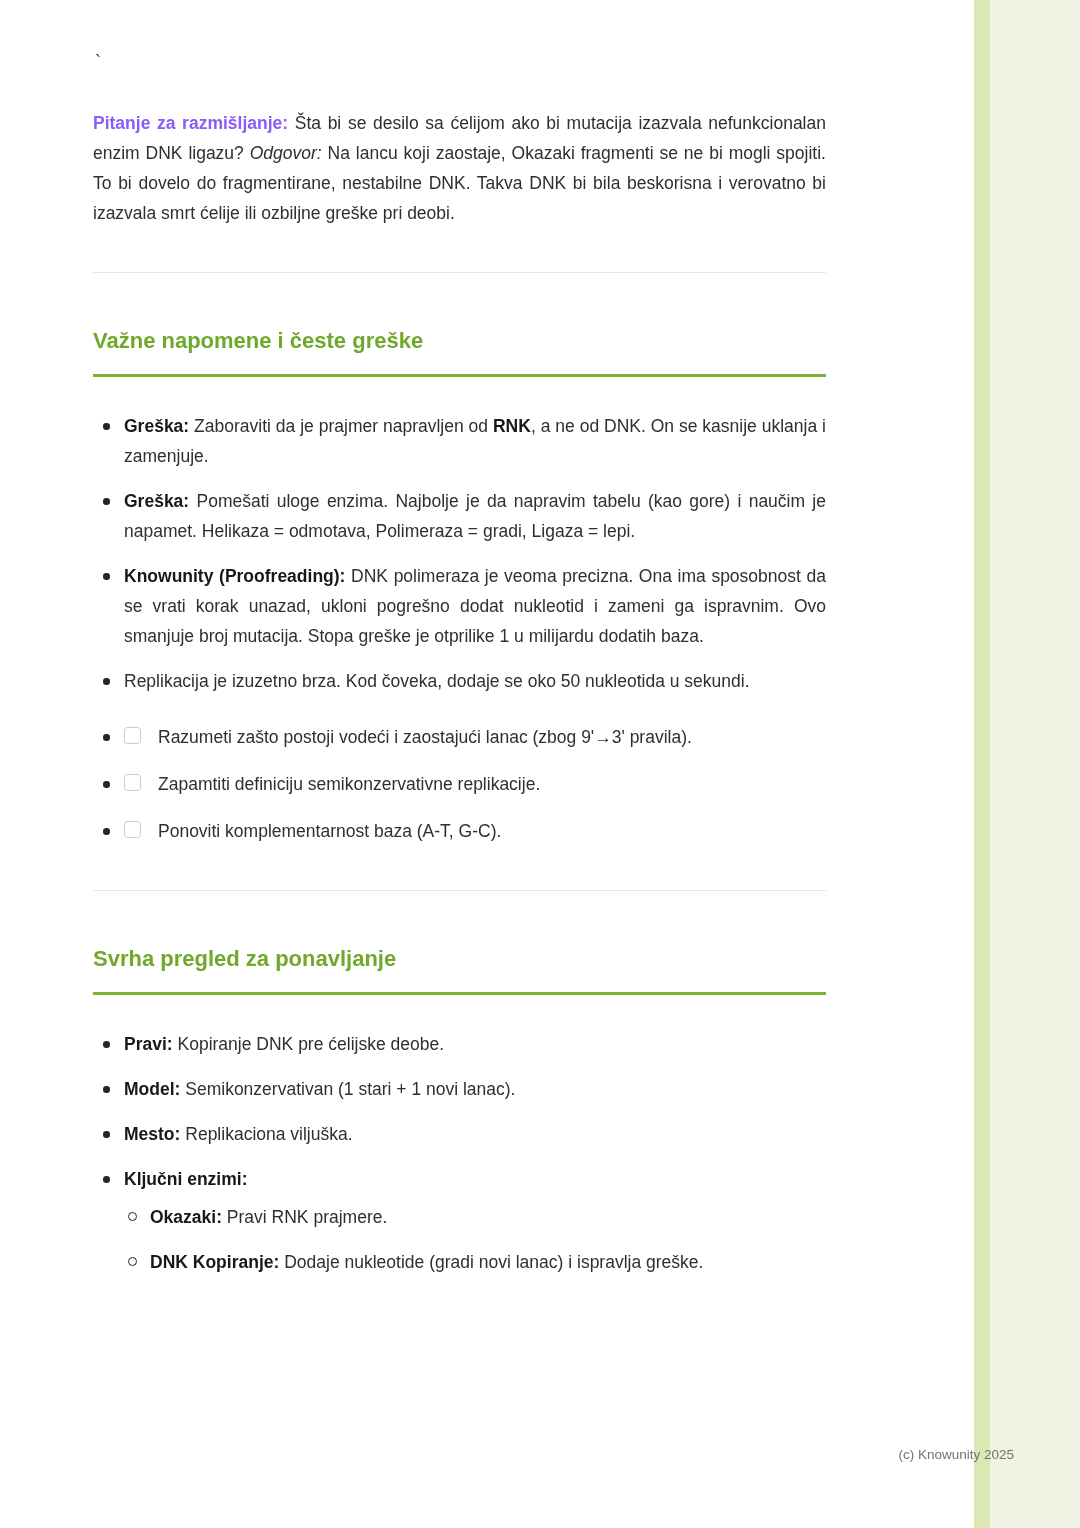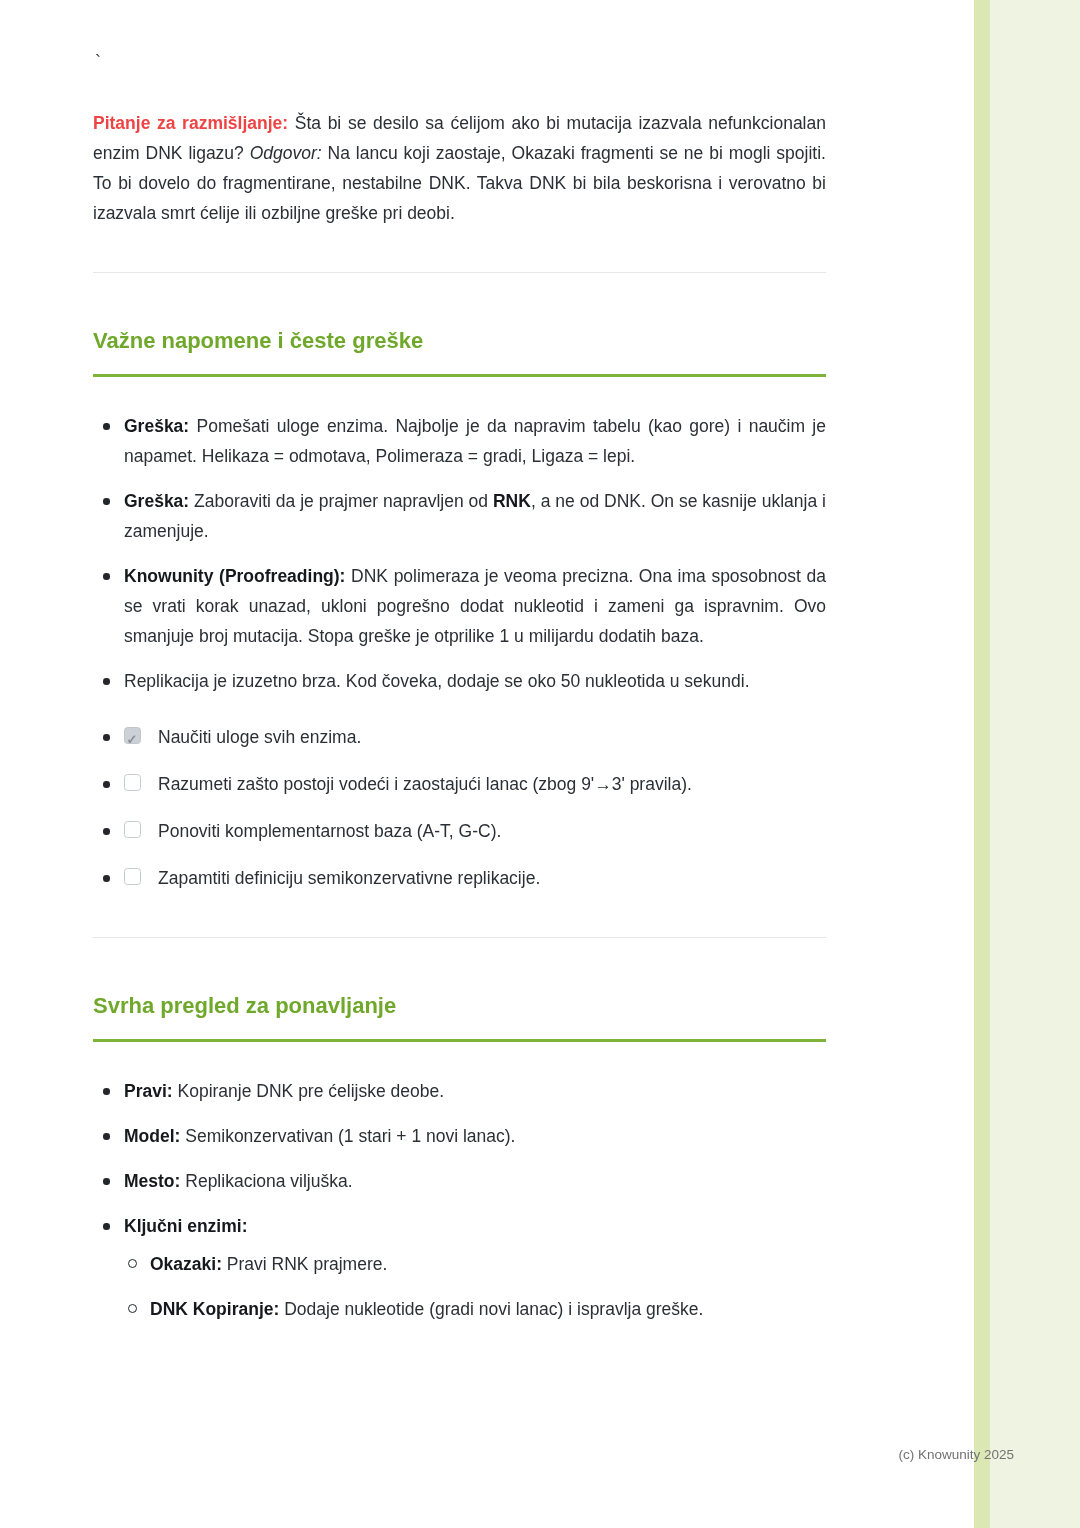--- a/index.html
+++ b/index.html
@@ -22,21 +22,21 @@
   .stray-mark{
     position:absolute;left:95px;top:52px;
     font-size:18px;color:#3a3f45;
   }
   .content{
     position:absolute;left:93px;top:108px;width:733px;
   }
   .intro{
     font-size:17.5px;line-height:30px;text-align:justify;margin:0;
   }
-  .intro strong{color:#ef4444;margin-top:43px;}
+  .intro strong{color:#8b5cf6;margin-top:43px;}
   .intro em{font-style:italic;}
   .divider{
     height:1px;background:#e4e6e9;border:none;margin:44px 0 0 0;
   }
   .section-title{
     margin:50px 0 0 0;
     font-size:22px;line-height:36px;font-weight:700;
     color:#6fa82b;
   }
   .title-underline{
@@ -109,70 +109,63 @@
     <hr class="divider">
 
     <h2 class="section-title">Važne napomene i česte greške</h2>
     <div class="title-underline"></div>
 
     <ul class="bullet-list">
       <li>
         <span class="marker-col">
             <span class="dot"></span>
           </span>
+        <span class="li-body"><strong>Greška:</strong> <span>Zaboraviti da je prajmer napravljen od</span> <strong>RNK</strong><span>, a ne od DNK. On se kasnije uklanja i zamenjuje.</span></span>
+      </li>
+      <li>
+        <span class="marker-col">
+            <span class="dot"></span>
+          </span>
         <span class="li-body"><strong>Greška:</strong> <span>Pomešati uloge enzima. Najbolje je da napravim tabelu (kao gore) i naučim je napamet. Helikaza = odmotava, Polimeraza = gradi, Ligaza = lepi.</span></span>
       </li>
       <li>
         <span class="marker-col">
             <span class="dot"></span>
           </span>
-        <span class="li-body"><strong>Greška:</strong> <span>Zaboraviti da je prajmer napravljen od</span> <strong>RNK</strong><span>, a ne od DNK. On se kasnije uklanja i zamenjuje.</span></span>
-      </li>
-      <li>
-        <span class="marker-col">
-            <span class="dot"></span>
-          </span>
         <span class="li-body"><strong>Knowunity (Proofreading):</strong> <span>DNK polimeraza je veoma precizna. Ona ima sposobnost da se vrati korak unazad, ukloni pogrešno dodat nukleotid i zameni ga ispravnim. Ovo smanjuje broj mutacija. Stopa greške je otprilike 1 u milijardu dodatih baza.</span></span>
       </li>
       <li>
         <span class="marker-col">
             <span class="dot"></span>
           </span>
         <span class="li-body"><span>Replikacija je izuzetno brza. Kod čoveka, dodaje se oko 50 nukleotida u sekundi.</span></span>
       </li>
     </ul>
 
     <ul class="checklist">
-      <li>
-        <span class="marker-col">
-            <span class="dot"></span>
-          </span>
-        <span class="checkbox checked"></span>
-        <span class="li-body">Naučiti uloge svih enzima.</span>
-      </li>
       <li>
         <span class="marker-col">
             <span class="dot"></span>
           </span>
         <span class="checkbox"></span>
         <span class="li-body">Razumeti zašto postoji vodeći i zaostajući lanac (zbog 9'→3' pravila).</span>
       </li>
       <li>
         <span class="marker-col">
             <span class="dot"></span>
           </span>
         <span class="checkbox"></span>
+        <span class="li-body">Zapamtiti definiciju semikonzervativne replikacije.</span>
+      </li>
+      <li>
+        <span class="marker-col">
+            <span class="dot"></span>
+          </span>
+        <span class="checkbox"></span>
         <span class="li-body">Ponoviti komplementarnost baza (A-T, G-C).</span>
-      </li>
-      <li>
-        <span class="marker-col">
-            <span class="dot"></span>
-          </span>
-        <span class="checkbox"></span>
-        <span class="li-body">Zapamtiti definiciju semikonzervativne replikacije.</span>
       </li>
     </ul>
 
     <hr class="divider">
 
     <h2 class="section-title">Svrha pregled za ponavljanje</h2>
     <div class="title-underline"></div>
 
     <ul class="bullet-list">
       <li>

